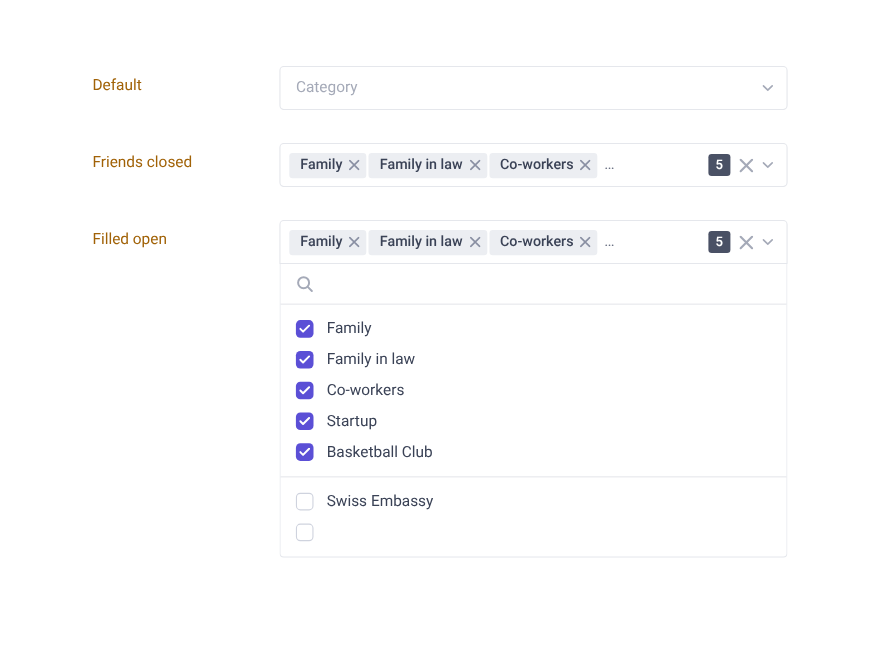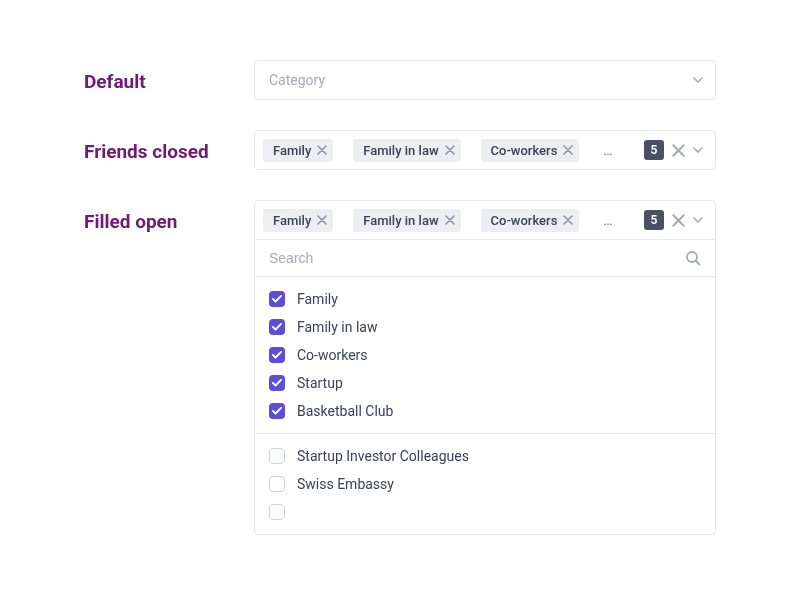--- a/index.html
+++ b/index.html
@@ -12,35 +12,35 @@
   }
   .row {
     display: flex;
     align-items: flex-start;
     margin-bottom: 30px;
   }
   .label-col {
     width: 170px;
     flex-shrink: 0;
     padding-top: 10px;
-    font-size: 19px;
-    font-weight: 700;
-    color: #701a75;
+    font-size: 14px;
+    font-weight: 400;
+    color: #a16207;
   }
   .control-col {
     flex: 1;
   }
   .select-box {
     border: 1px solid #e5e7ec;
     border-radius: 4px;
     min-height: 40px;
     display: flex;
     align-items: center;
     padding: 6px 8px;
-    gap: 20px;
+    gap: 2px;
     flex-wrap: nowrap;
     background: #fff;
   }
   .placeholder {
     color: #a5aab8;
     font-size: 14px;
     padding-left: 6px;
     flex: 1;
   }
   .caret {
@@ -260,21 +260,20 @@
         <span class="caret">
           <svg width="10" height="6" viewBox="0 0 10 6">
               <path d="M1 1l4 4 4-4" fill="none" stroke="currentColor" stroke-width="1.5" stroke-linecap="round"></path>
             </svg>
         </span>
       </span>
     </div>
 
     <div class="panel">
       <div class="search-row">
-        <input class="search-input" placeholder="Search" style="">
         <span class="search-icon">
           <svg width="16" height="16" viewBox="0 0 16 16">
               <circle cx="7" cy="7" r="5" fill="none" stroke="currentColor" stroke-width="1.8"></circle>
               <path d="M11 11l3.5 3.5" stroke="currentColor" stroke-width="1.8" stroke-linecap="round"></path>
             </svg>
         </span>
       </div>
 
       <div class="opt-group">
         <div class="opt">
@@ -315,24 +314,20 @@
                 <path d="M1 4l2.5 2.5L9 1" fill="none" stroke="#fff" stroke-width="1.8" stroke-linecap="round" stroke-linejoin="round"></path>
               </svg>
           </span>
           <span>Basketball Club</span>
         </div>
       </div>
 
       <div class="opt-group">
         <div class="opt">
           <span class="chk unchecked"></span>
-          <span>Startup Investor Colleagues</span>
-        </div>
-        <div class="opt">
-          <span class="chk unchecked"></span>
           <span>Swiss Embassy</span>
         </div>
         <div class="opt">
           <span class="chk unchecked"></span>
         </div>
       </div>
     </div>
   </div>
 </div>
 

